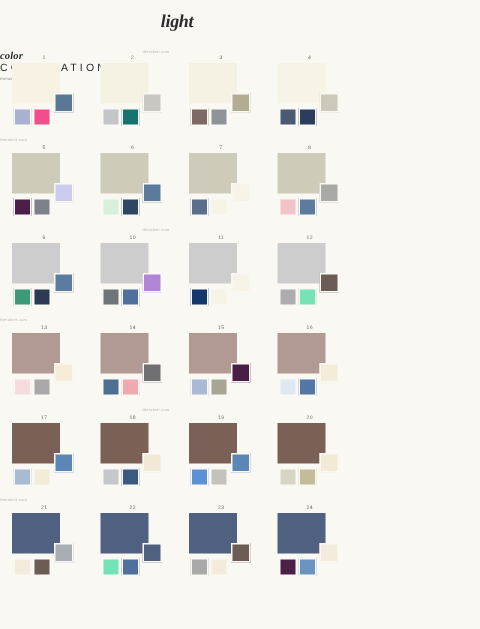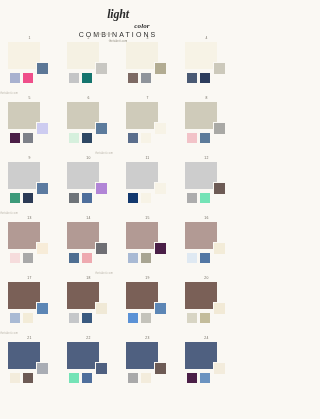--- a/index.html
+++ b/index.html
@@ -12,21 +12,20 @@
     background: #faf8f3;
     font-family: "Liberation Sans", sans-serif;
     overflow: hidden;
     position: relative;
   }
 
   
   .header {
     width: 236px;
     padding-top: 3px;
-    text-align: center;
   }
   .title-line {
     display: flex;
     align-items: flex-end;
     justify-content: center;
     height: 19px;
     line-height: 1;
   }
   .title-light {
     font-family: "Liberation Serif", serif;
@@ -46,23 +45,22 @@
     -webkit-text-stroke: 0.7px #2b2b2b;
     text-stroke: 0.7px #2b2b2b;
     transform: translateY(1px);
   }
   .title-color {
     font-family: "Liberation Serif", serif;
     font-style: italic;
     font-weight: bold;
     font-size: 7px;
     color: #2b2b2b;
-    margin-top: 0px;
+    margin-top: 11px;
     letter-spacing: 0.1px;
-    padding-left: 48px;
   }
   .title-combinations {
     font-family: "Liberation Sans", sans-serif;
     font-size: 7px;
     letter-spacing: 2.1px;
     color: #2b2b2b;
     margin-top: 1px;
   }
   .title-credit {
     font-family: "Liberation Sans", sans-serif;

